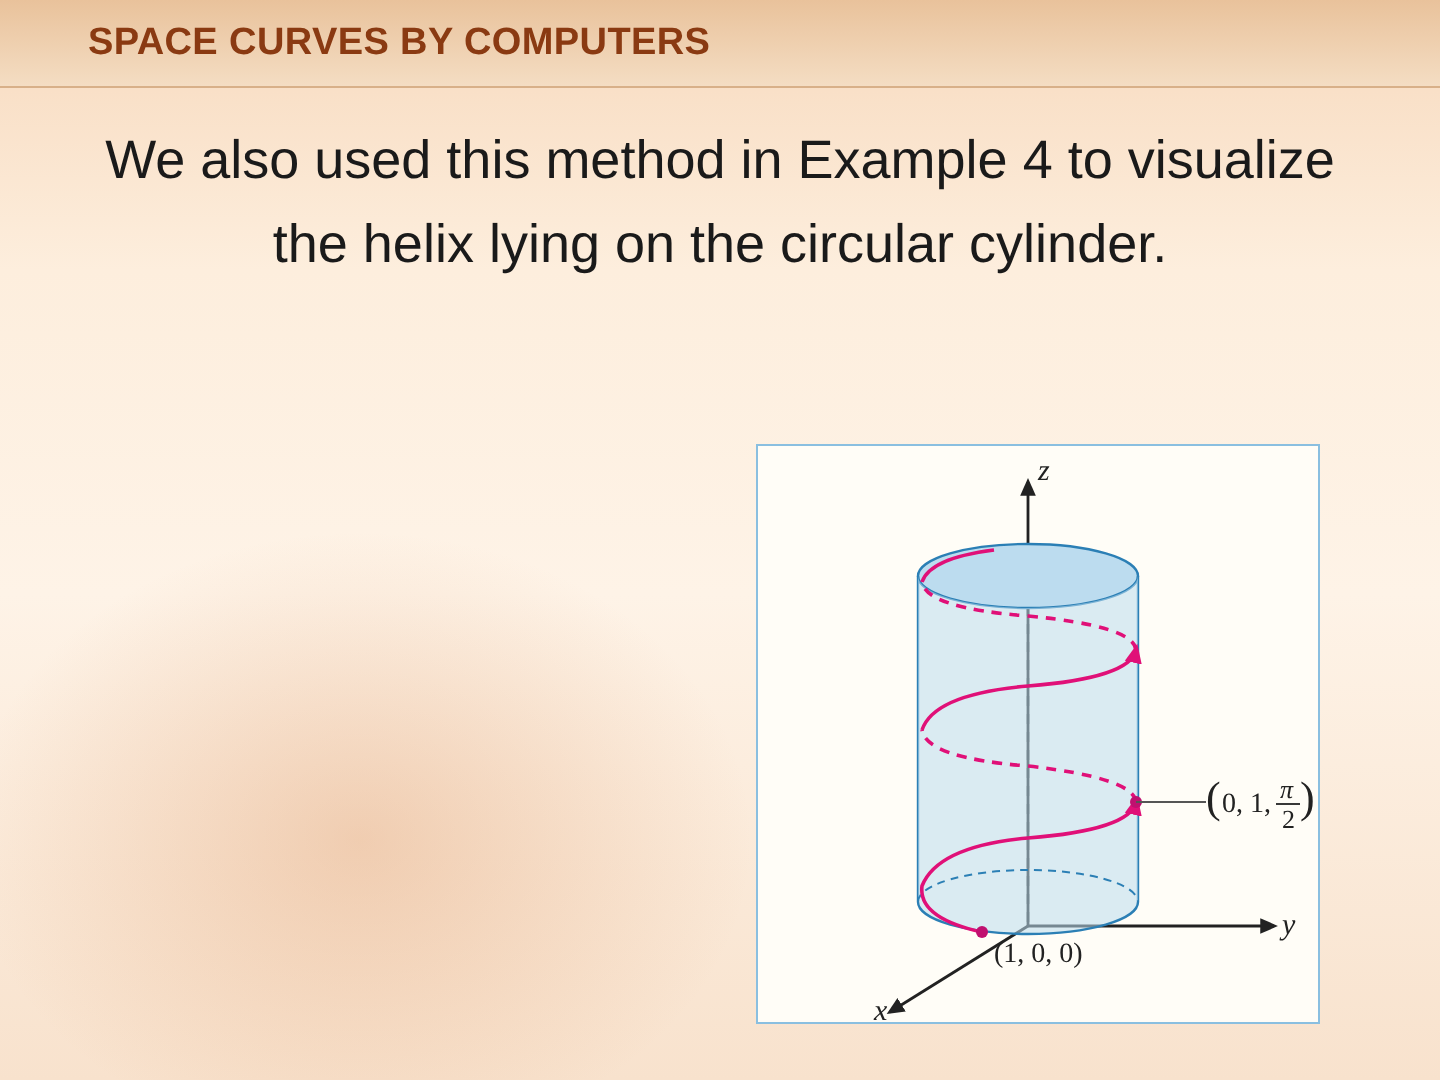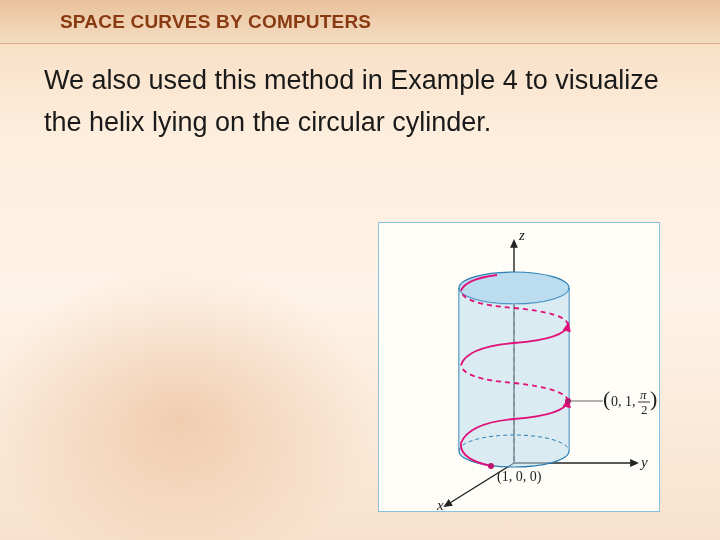--- a/index.html
+++ b/index.html
@@ -10,30 +10,31 @@
       radial-gradient(ellipse 280px 220px at 180px 420px, rgba(220,150,100,0.35), rgba(220,150,100,0) 70%),
       linear-gradient(180deg, #f7d9bd 0%, #fdeedd 25%, #fef3e7 55%, #f8e2cd 100%);
     position: relative;
   }
   .title-bar {
     height: 44px;
     background: linear-gradient(180deg, #e9c29b 0%, #f4ddc3 100%);
     border-bottom: 1px solid #d8b089;
     display: flex;
     align-items: center;
-    padding-left: 60px;
+    padding-left: 44px;
   }
   .title-bar h1 {
     font-size: 19px;
     font-weight: bold;
     color: #8a3a12;
     letter-spacing: 0.2px;
   }
   .content {
     padding: 16px 44px 0 44px;
+    text-align: center;
   }
   .content p {
     font-size: 27px;
     color: #1a1a1a;
     line-height: 1.55;
     font-family: Arial, sans-serif;
   }
   .figure {
     position: absolute;
     right: 60px;

